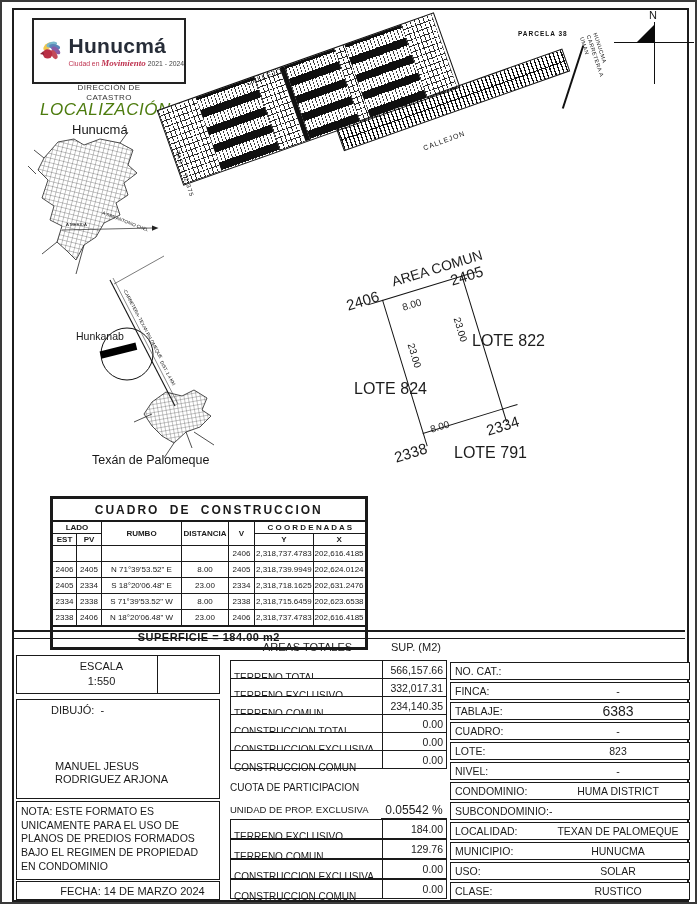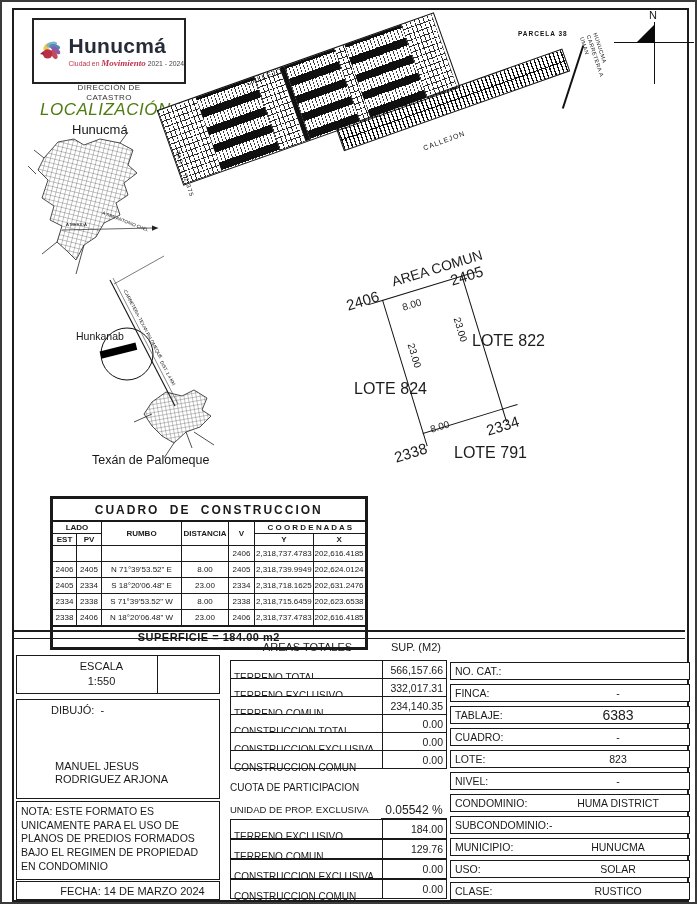--- a/index.html
+++ b/index.html
@@ -377,20 +377,24 @@
       </div>
     <div class="prop-row">
       <span class="prop-label">CONDOMINIO:</span>
         <span class="prop-val">HUMA DISTRICT</span>
       </div>
     <div class="prop-row">
       <span class="prop-label">SUBCONDOMINIO:</span>
         <span class="prop-val">-</span>
       </div>
     <div class="prop-row">
+      <span class="prop-label">LOCALIDAD:</span>
+        <span class="prop-val">TEXAN DE PALOMEQUE</span>
+      </div>
+    <div class="prop-row">
       <span class="prop-label">MUNICIPIO:</span>
         <span class="prop-val">HUNUCMA</span>
       </div>
     <div class="prop-row">
       <span class="prop-label">USO:</span>
         <span class="prop-val">SOLAR</span>
       </div>
     <div class="prop-row">
       <span class="prop-label">CLASE:</span>
         <span class="prop-val">RUSTICO</span>

